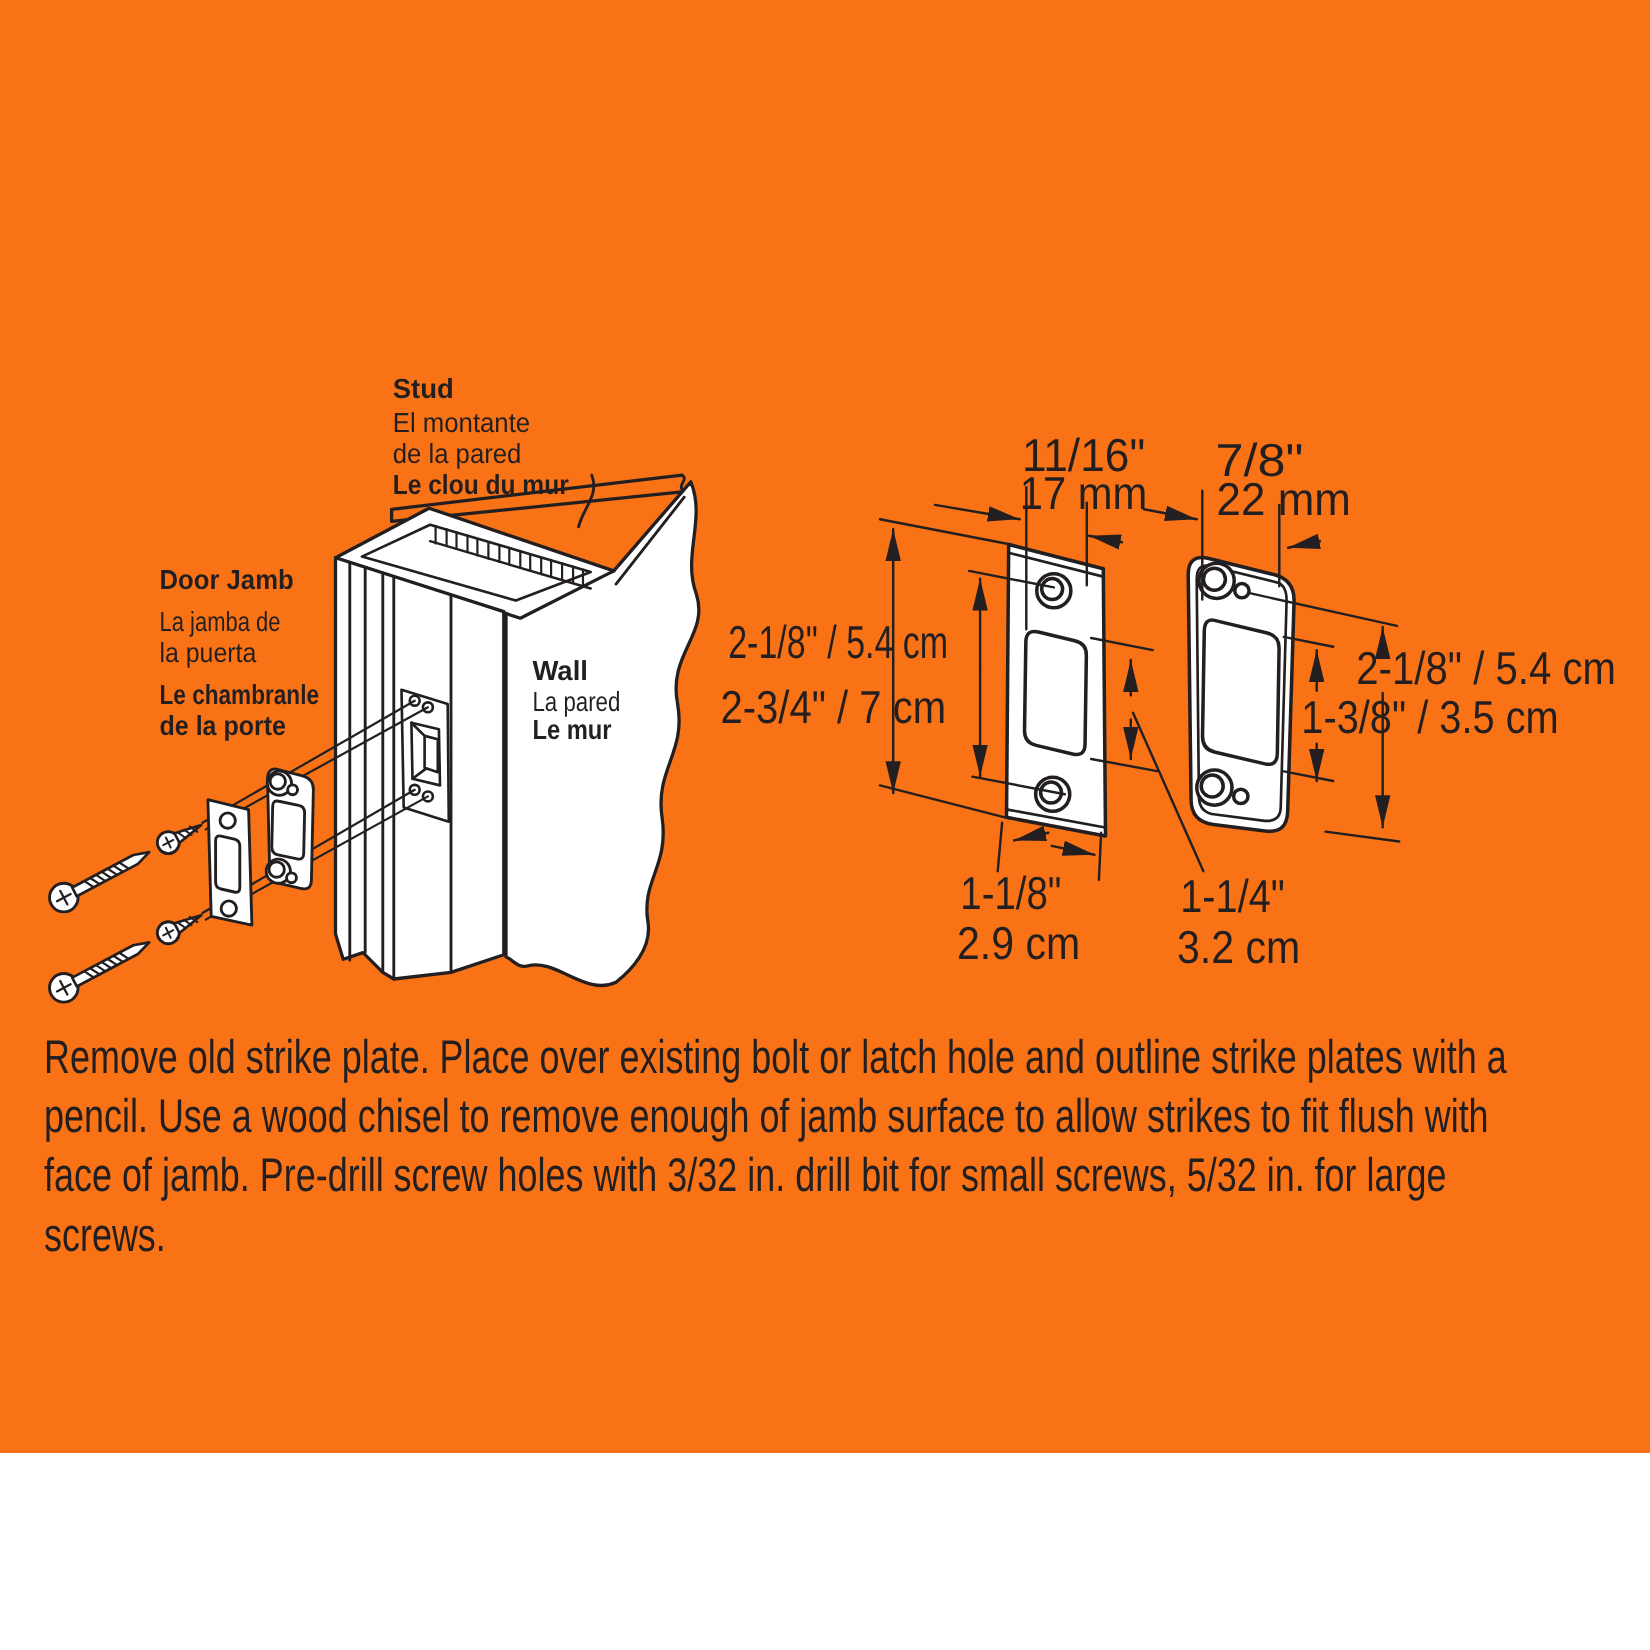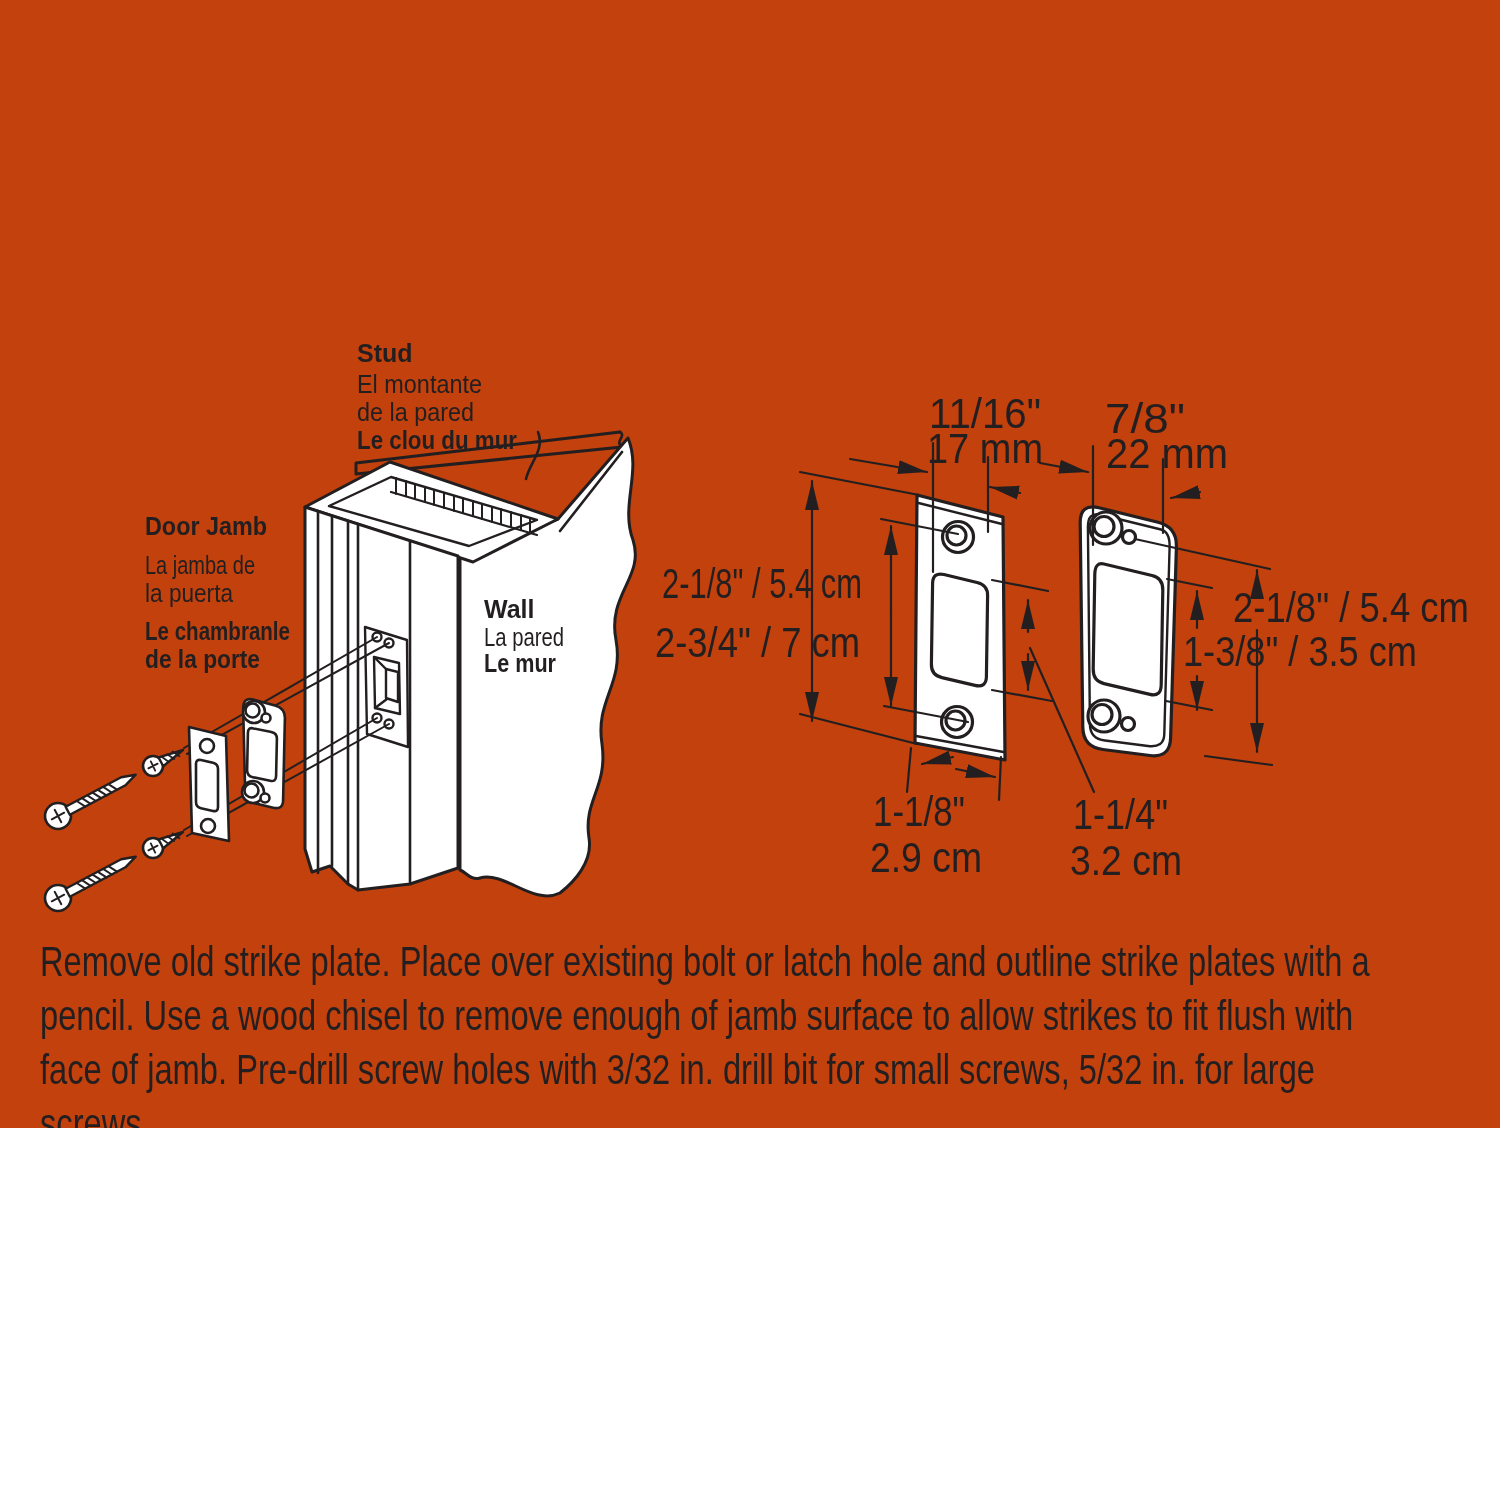--- a/index.html
+++ b/index.html
@@ -1,16 +1,16 @@
 <!DOCTYPE html>
 <html><head>
 <meta charset="utf-8">
 <style>
   html,body{margin:0;padding:0;background:#fff;}
-  #page{position:relative;width:1500px;height:1128px;background:#c2410c;overflow:hidden;
+  #page{position:relative;width:1500px;height:1321px;background:#f97316;overflow:hidden;
         font-family:"Liberation Sans",sans-serif;}
   #art{position:absolute;left:0;top:0;}
   svg text{fill:#231f20;}
   .dim{font-size:42px;}
   .lbl{font-size:25px;}
   .b{font-weight:bold;}
   #instructions{position:absolute;left:40px;top:934px;color:#231f20;
       font-size:43px;line-height:54px;white-space:nowrap;
       transform:scaleX(0.76);transform-origin:0 0;}
 </style>

